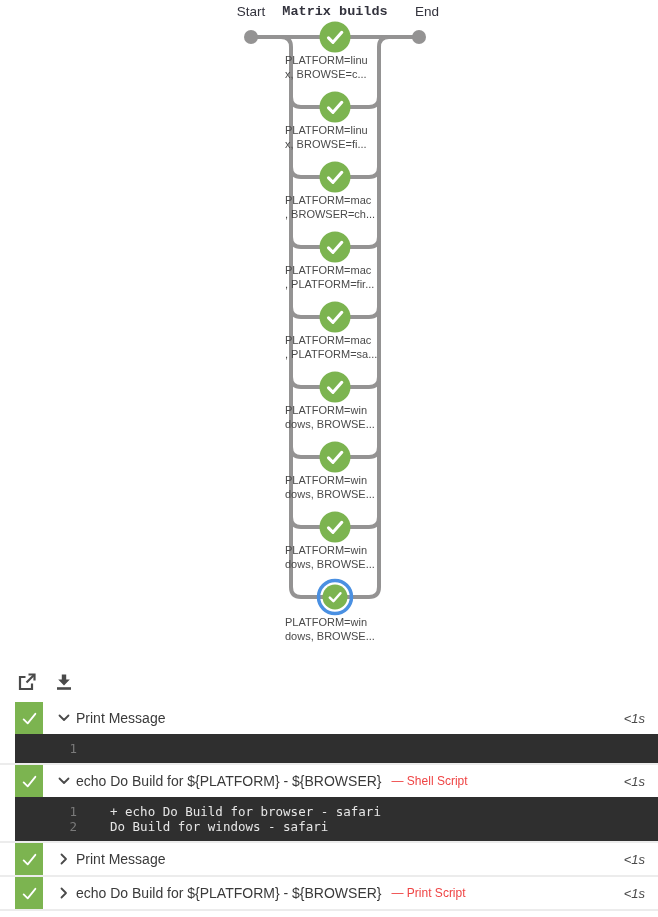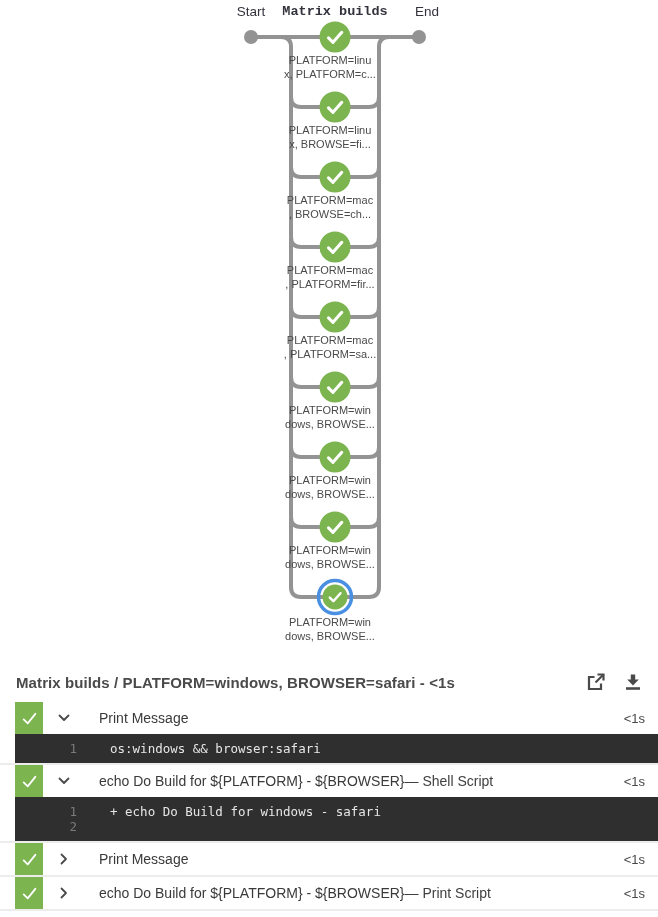--- a/index.html
+++ b/index.html
@@ -6,36 +6,36 @@
   body{width:658px;height:917px;font-family:"Liberation Sans",sans-serif;overflow:hidden;position:relative;}
 
   
   .graph-section{position:relative;height:655px;padding-left:14px;}
   .stage-label{position:absolute;top:4px;transform:translateX(-50%);font-size:13.5px;color:#33333d;white-space:nowrap;}
   .stage-label.bold{font-weight:700;font-family:Liberation Mono, monospace;}
   #graph-svg{position:absolute;left:0;top:0;}
   .rail{stroke:var(--line-gray);stroke-width:4;fill:none;}
   .dot{fill:var(--line-gray);}
   #graph-labels{position:absolute;left:0;top:0;width:100%;height:100%;pointer-events:none;}
-  .node-label{position:absolute;left:270px;width:120px;text-align:center;font-size:11px;line-height:14px;color:#4a4a4a;pointer-events:auto;cursor:pointer;}
+  .node-label{position:absolute;left:285px;width:120px;text-align:left;font-size:11px;line-height:14px;color:#4a4a4a;pointer-events:auto;cursor:pointer;}
 
   
   .log-header{display:flex;align-items:center;padding:16px 14px 9px 16px;}
   .log-title{flex:1;font-size:15px;font-weight:700;color:#4a4a4a;letter-spacing:.1px;}
   .header-icons{display:flex;gap:15px;align-items:center;}
   .icon-btn{width:22px;height:22px;cursor:pointer;display:block;}
 
   .step{border-bottom:2px solid #ececec;}
   .step-header{display:flex;align-items:center;height:32px;padding-right:13px;background:#fff;cursor:pointer;}
   .status-block{width:28px;height:32px;margin-left:15px;background:var(--green);display:flex;align-items:center;justify-content:center;flex:none;}
   .chevron{margin-left:13px;flex:none;}
   .chevron polyline{fill:none;stroke:#4a4a4a;stroke-width:1.8;stroke-linecap:round;stroke-linejoin:round;}
-  .step-label{margin-left:27px;font-size:14px;color:#3a3a3a;white-space:nowrap;}
-  .step-suffix{font-size:14px;color:#404040;white-space:nowrap;}
-  .step-duration{margin-left:auto;font-size:13px;color:#484848;}
+  .step-label{margin-left:4px;font-size:14px;color:#3a3a3a;white-space:nowrap;}
+  .step-suffix{margin-left:10px;font-size:12px;color:#ef4444;white-space:nowrap;}
+  .step-duration{margin-left:auto;font-size:13px;color:#484848;font-style:italic;}
   .console{background:var(--console-bg);margin-left:15px;padding:7px 0;}
   .console-line{display:flex;font-family:"DejaVu Sans Mono","Liberation Mono",monospace;font-size:12.5px;line-height:15px;}
   .line-num{width:62px;text-align:right;color:var(--line-number);flex:none;cursor:pointer;}
   .line-text{margin-left:33px;color:var(--console-text);white-space:pre;}
 </style>
 </head>
 <body>
 
 <div class="graph-section">
   <span class="stage-label" style="left:251px">Start</span>
@@ -95,29 +95,29 @@
       </g>
       <g>
         <circle cx="335" cy="597" r="16.5" fill="none" stroke="#4A90E2" stroke-width="3.5"></circle>
         <circle cx="335" cy="597" r="12.5" fill="#7CB450"></circle>
         <path d="M-6.5 0.8 L-2 5.3 L6.8 -4.7" transform="translate(335 597) scale(0.8)" fill="none" stroke="#fff" stroke-width="3.1" stroke-linecap="round" stroke-linejoin="round"></path>
       </g>
     </svg>
   <div id="graph-labels">
       <div class="node-label" style="top: 53px;">
         <div>PLATFORM=linu</div>
-        <div>x, PLATFORM=c...</div>
+        <div>x, BROWSE=c...</div>
       </div>
       <div class="node-label" style="top: 123px;">
         <div>PLATFORM=linu</div>
         <div>x, BROWSE=fi...</div>
       </div>
       <div class="node-label" style="top: 193px;">
         <div>PLATFORM=mac</div>
-        <div>, BROWSE=ch...</div>
+        <div>, BROWSER=ch...</div>
       </div>
       <div class="node-label" style="top: 263px;">
         <div>PLATFORM=mac</div>
         <div>, PLATFORM=fir...</div>
       </div>
       <div class="node-label" style="top: 333px;">
         <div>PLATFORM=mac</div>
         <div>, PLATFORM=sa...</div>
       </div>
       <div class="node-label" style="top: 403px;">
@@ -133,21 +133,20 @@
         <div>dows, BROWSE...</div>
       </div>
       <div class="node-label" style="top: 615px;">
         <div>PLATFORM=win</div>
         <div>dows, BROWSE...</div>
       </div>
     </div>
 </div>
 
 <div class="log-header">
-  <span class="log-title">Matrix builds / PLATFORM=windows, BROWSER=safari - &lt;1s</span>
   <div class="header-icons">
     <span class="icon-btn">
       <svg width="22" height="22" viewBox="0 0 22 22">
         <path d="M16 12.5 V18 H4 V6 H9.5" fill="none" stroke="#4a4a4a" stroke-width="2.2"></path>
         <path d="M12.5 3.5 H18.5 V9.5" fill="none" stroke="#4a4a4a" stroke-width="2.2"></path>
         <line x1="10.5" y1="11.5" x2="18" y2="4" stroke="#4a4a4a" stroke-width="2.2"></line>
       </svg>
     </span>
     <span class="icon-btn">
       <svg width="22" height="22" viewBox="0 0 22 22">
@@ -169,45 +168,45 @@
       <svg class="chevron" width="16" height="16" viewBox="0 0 16 16">
         <polyline points="3.5,5.5 8,10 12.5,5.5"></polyline>
       </svg>
       <span class="step-label">Print Message</span>
 
       <span class="step-duration">&lt;1s</span>
     </div>
     <div class="console">
         <div class="console-line">
           <span class="line-num">1</span>
-          <span class="line-text">os:windows &amp;&amp; browser:safari</span>
         </div>
       </div>
   </div>
     <div class="step">
     <div class="step-header">
       <div class="status-block">
         <svg width="17" height="17" viewBox="0 0 16 16">
           <polyline points="2.5,8.8 6.3,12.6 13.5,3.6" fill="none" stroke="#fff" stroke-width="1.7" stroke-linecap="round" stroke-linejoin="round"></polyline>
         </svg>
       </div>
       <svg class="chevron" width="16" height="16" viewBox="0 0 16 16">
         <polyline points="3.5,5.5 8,10 12.5,5.5"></polyline>
       </svg>
       <span class="step-label">echo Do Build for ${PLATFORM} - ${BROWSER}</span>
       <span class="step-suffix">— Shell Script</span>
       <span class="step-duration">&lt;1s</span>
     </div>
     <div class="console">
         <div class="console-line">
           <span class="line-num">1</span>
-          <span class="line-text">+ echo Do Build for windows - safari</span>
+          <span class="line-text">+ echo Do Build for browser - safari</span>
         </div>
         <div class="console-line">
           <span class="line-num">2</span>
+          <span class="line-text">Do Build for windows - safari</span>
         </div>
       </div>
   </div>
     <div class="step">
     <div class="step-header">
       <div class="status-block">
         <svg width="17" height="17" viewBox="0 0 16 16">
           <polyline points="2.5,8.8 6.3,12.6 13.5,3.6" fill="none" stroke="#fff" stroke-width="1.7" stroke-linecap="round" stroke-linejoin="round"></polyline>
         </svg>
       </div>

